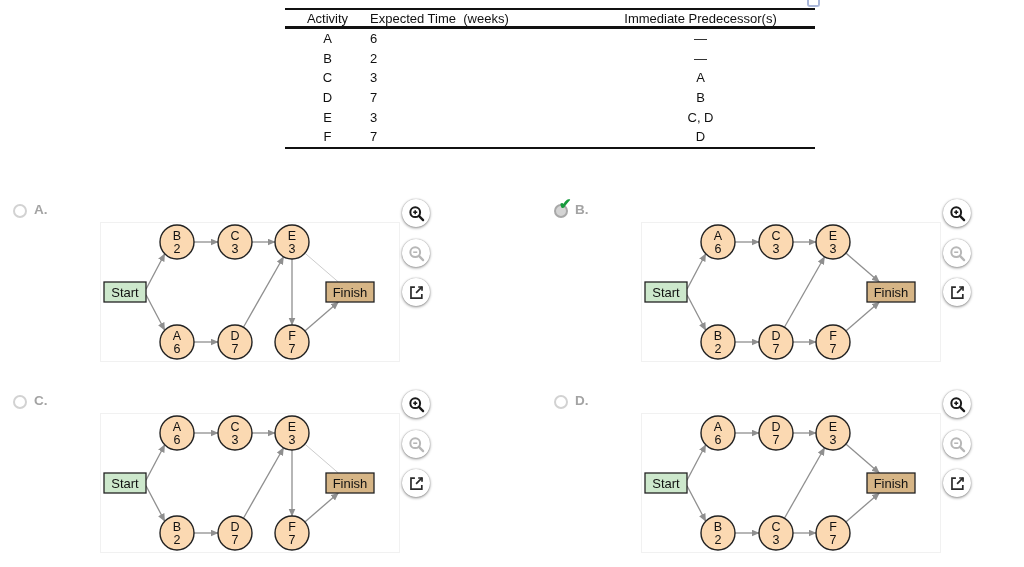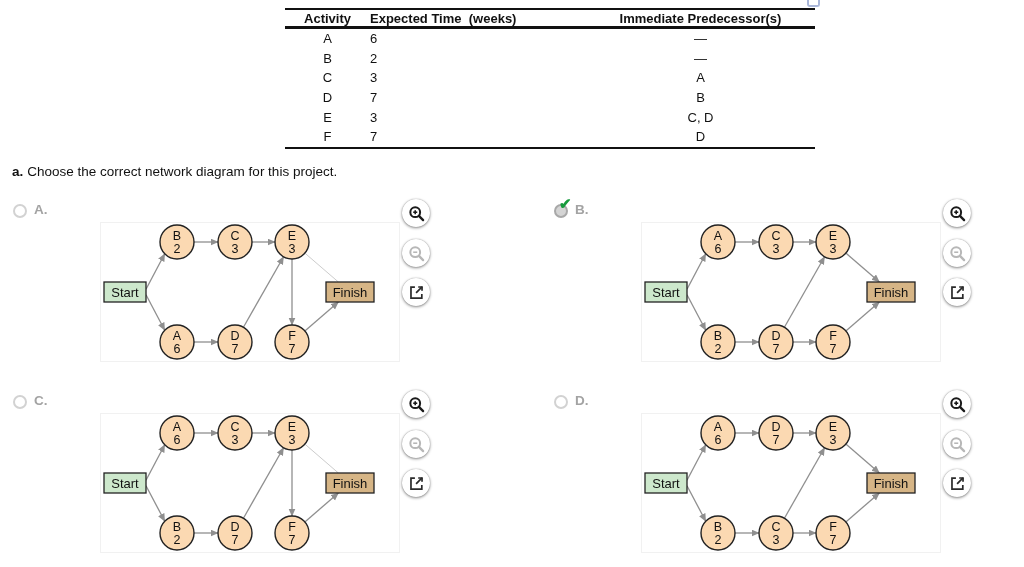--- a/index.html
+++ b/index.html
@@ -9,21 +9,21 @@
     background:#ffffff; font-family:"Liberation Sans", sans-serif; color:#111;
   }
   
   .mini-icon { position:absolute; left:807px; top:0; width:13px; height:7px;
     border:2px solid #a9b6d8; border-top:none; border-radius:0 0 3px 3px; }
 
   
   .qtable { position:absolute; left:285px; top:8px; width:530px;
     border-top:2px solid #111; border-bottom:2px solid #111; font-size:13px; }
   .trow { display:flex; height:19.6px; align-items:center; }
-  .trow.thead { font-weight:bold; border-bottom:3px solid #111; height:19px; }
+  .trow.thead { font-weight:normal; border-bottom:3px solid #111; height:19px; }
   .trow .c1 { width:85px;  text-align:center; white-space:pre; }
   .trow .c2 { width:216px; white-space:pre; }
   .trow .c3 { width:229px; text-align:center; white-space:pre; }
 
   
   .question { position:absolute; left:12px; top:164px; font-size:13.5px; }
   .question b { margin-right:4px; }
 
   
   .opt-block { position:absolute; width:470px; height:186px; }
@@ -89,23 +89,20 @@
       <div class="c2">3</div>
       <div class="c3">C, D</div>
     </div>
     <div class="trow">
       <div class="c1">F</div>
       <div class="c2">7</div>
       <div class="c3">D</div>
     </div>
   </div>
 
-  <div class="question">
-    <b>a.</b><span>Choose the correct network diagram for this project.</span>
-  </div>
 
   <div class="opt-block" id="optA">
     <span class="radio"></span>
     <span class="opt-label">A.</span>
     <svg class="diagram" width="300" height="140">
         <defs>
           <marker id="arw0" markerWidth="9" markerHeight="8" refX="7.5" refY="3.5" orient="auto" markerUnits="userSpaceOnUse">
             <path d="M0,0 L8,3.5 L0,7 Z" fill="#8f8f8f"></path>
           </marker>
         </defs>

